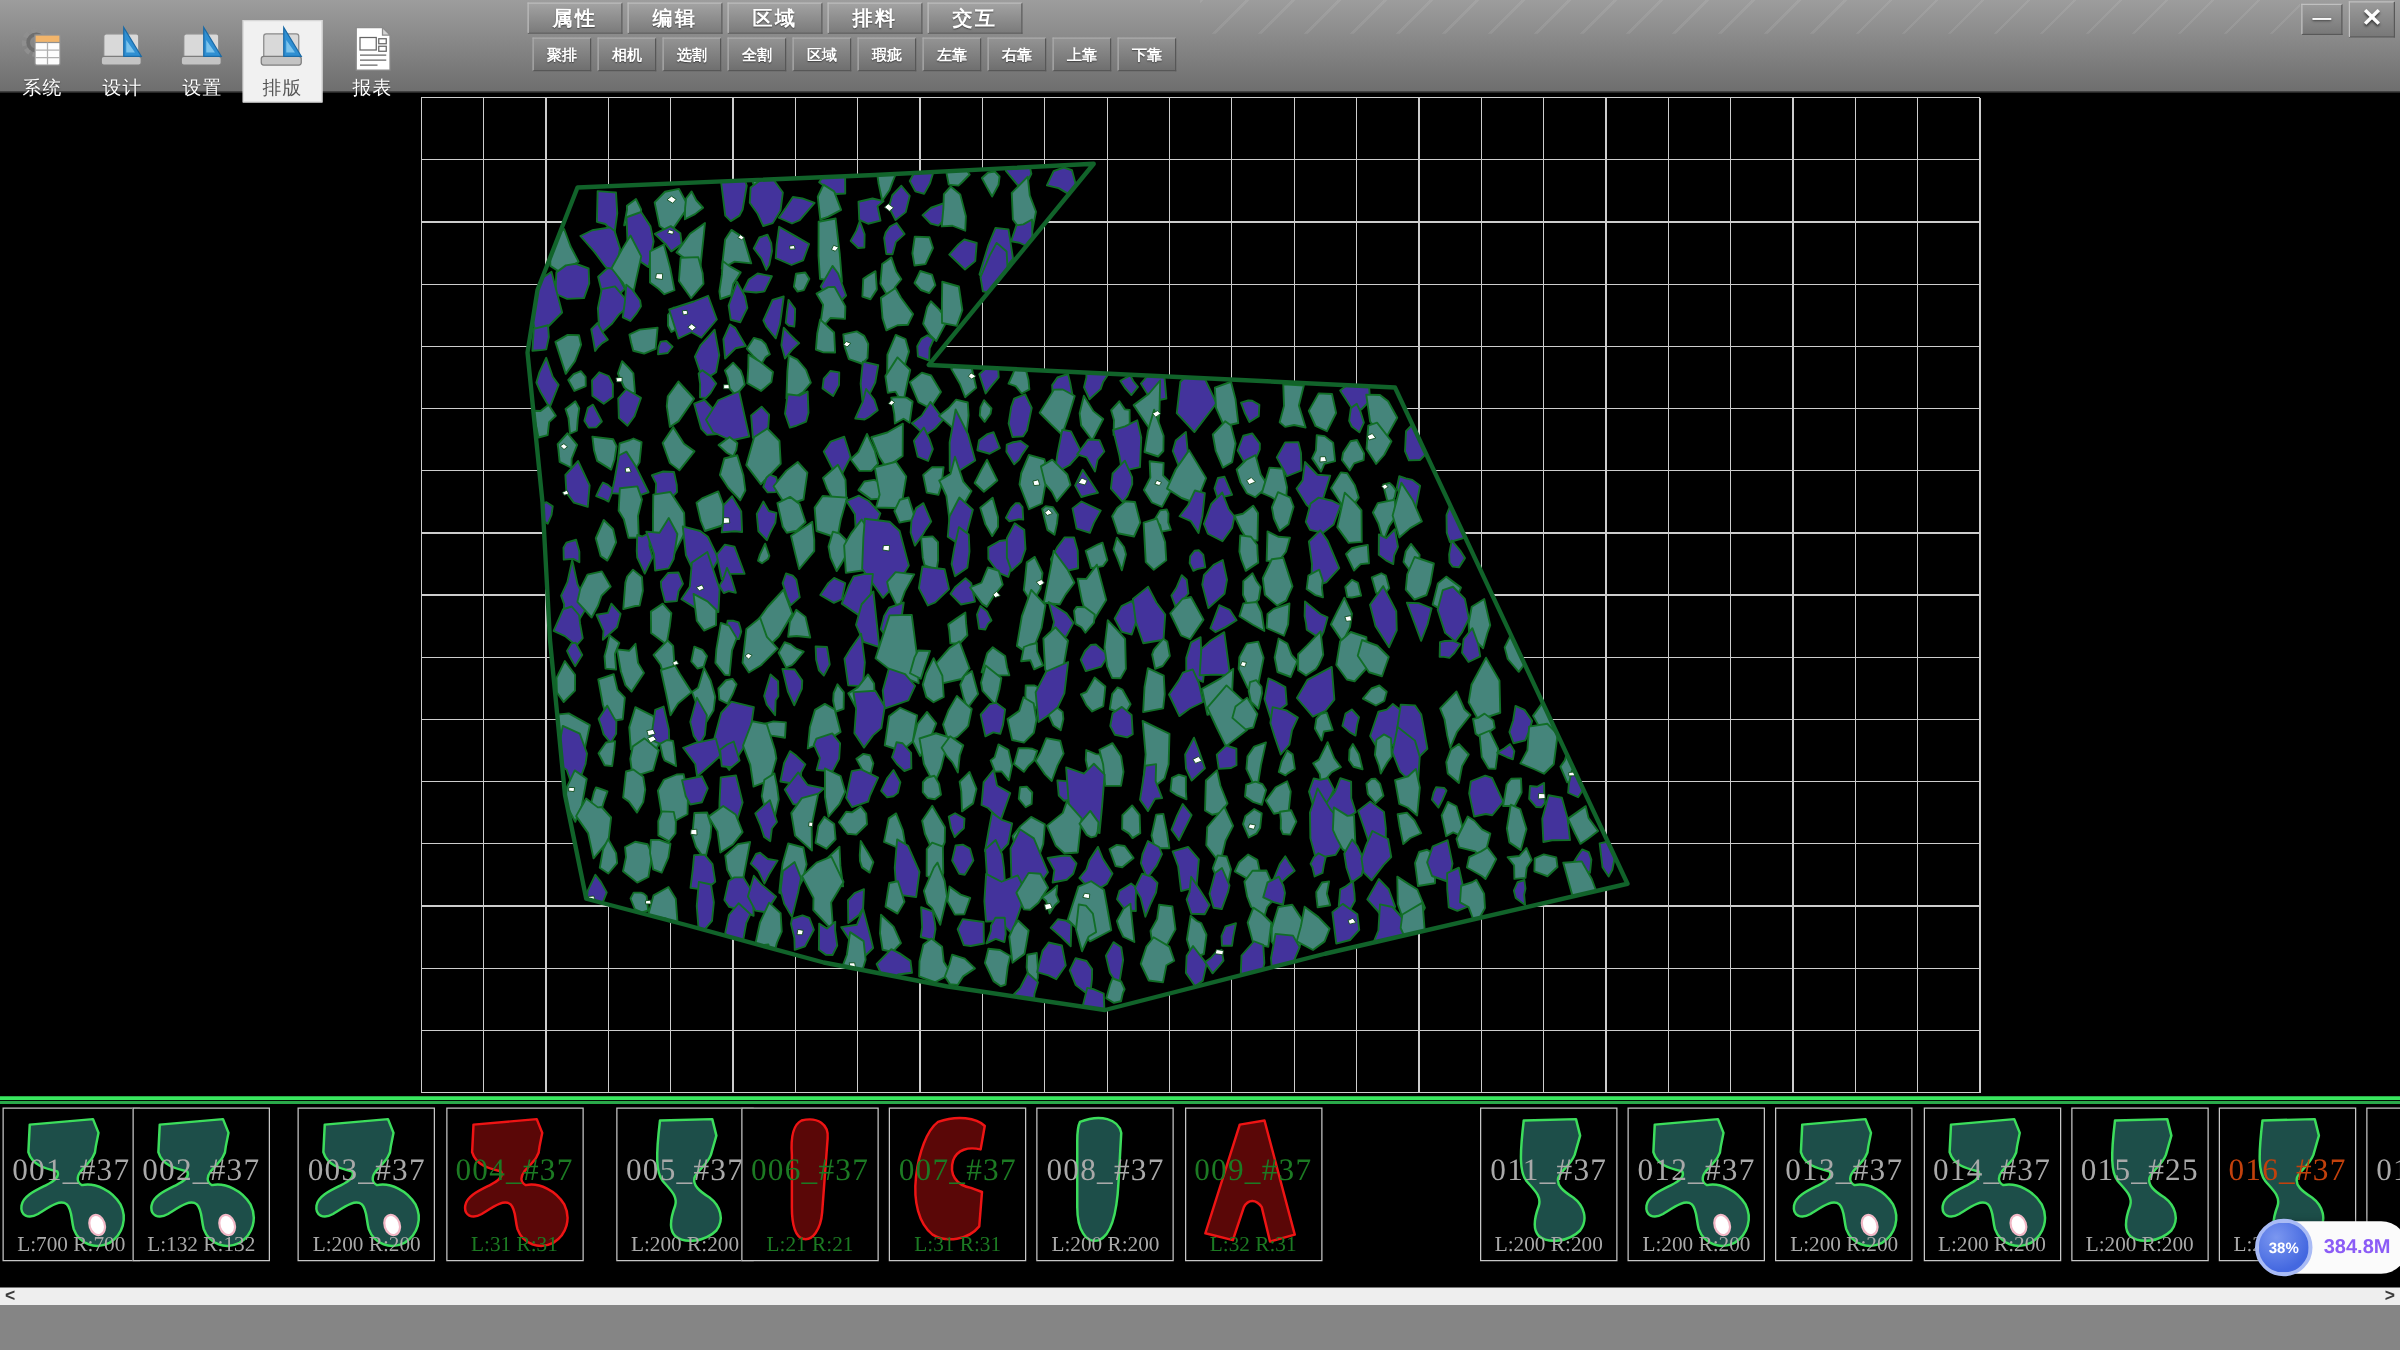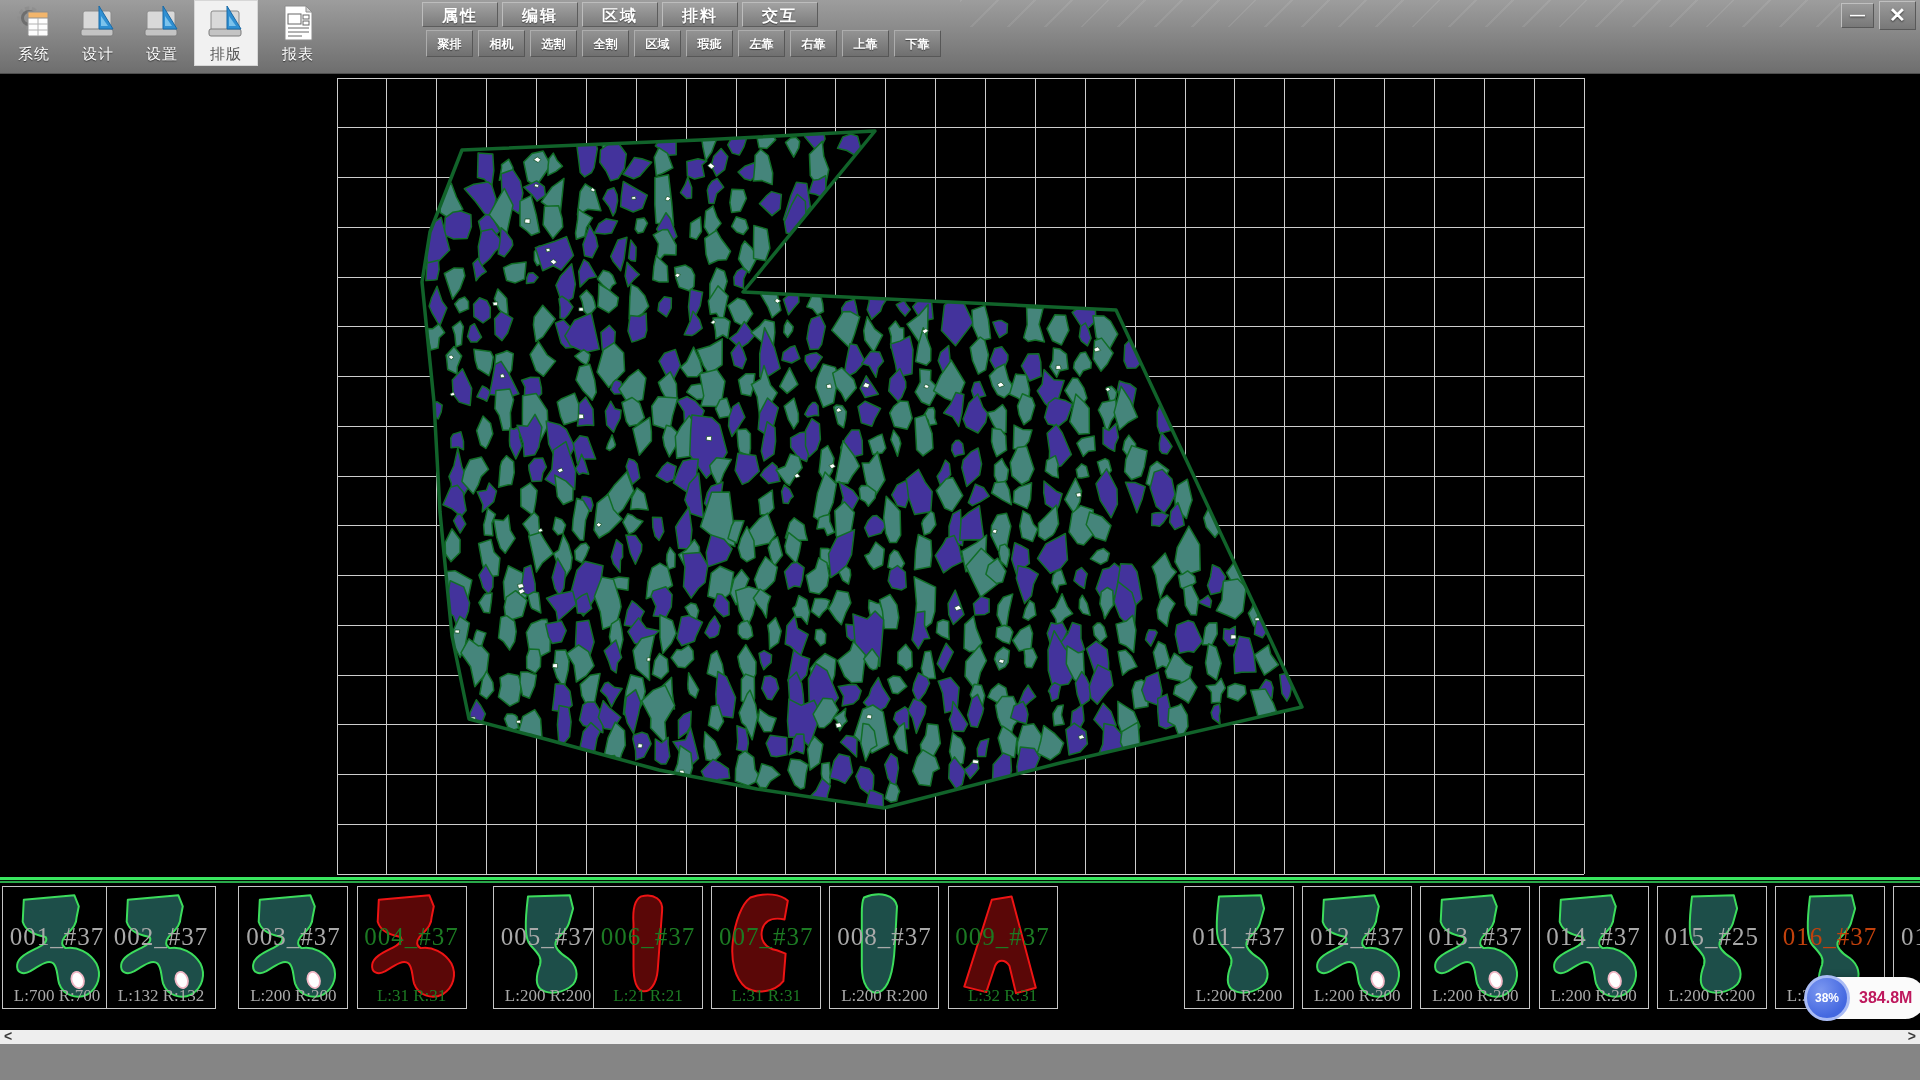--- a/index.html
+++ b/index.html
@@ -14,21 +14,21 @@
     background:linear-gradient(#9d9d9d,#6e6e6e);
     border-bottom:1px solid #4e4e4e;
   }
   .titlebar-hatch{
     position:absolute;left:960px;top:0;width:880px;height:27px;
     background:repeating-linear-gradient(135deg, rgba(255,255,255,.08) 0 2px, transparent 2px 26px);
   }
   .nav{position:absolute;left:2px;top:0;height:66px;display:flex;}
   .nav-item{
     width:64px;height:66px;display:flex;flex-direction:column;align-items:center;
-    justify-content:flex-start;padding-top:3px;box-sizing:border-box;cursor:default;
+    justify-content:flex-start;padding-top:3px;box-sizing:border-box;cursor:default;margin-top:16px;
   }
   .nav-item.wide{width:80px;}
   .nav-item.sel{background:#f1f1f1;box-shadow:inset 0 0 0 1px #d7d7d7;}
   .nav-item .nav-label{
     font-size:15px;color:#fff;margin-top:2px;letter-spacing:1px;
     text-shadow:0 1px 1px rgba(0,0,0,.55);
   }
   .nav-item.sel .nav-label{color:#555;text-shadow:none;}
   .nav-icon{width:40px;height:40px;}
   .menus{position:absolute;left:422px;top:2px;display:flex;gap:4px;}
@@ -86,21 +86,21 @@
     position:absolute;left:1806px;top:977px;height:42px;z-index:6;
     background:#fbfbfb;border-radius:21px;display:flex;align-items:center;
     padding-right:14px;box-shadow:0 2px 8px rgba(0,0,0,.45);
   }
   .badge-circle{
     width:46px;height:46px;border-radius:50%;margin-left:-2px;flex:0 0 auto;
     background:radial-gradient(circle at 35% 30%, #7b97f0, #4468e0 70%);
     border:3px solid #a9bbf5;box-sizing:border-box;
     color:#fff;font-size:12px;font-weight:bold;display:flex;align-items:center;justify-content:center;
   }
-  .badge-text{margin-left:9px;font-size:16px;font-weight:bold;color:#be185d;}
+  .badge-text{margin-left:9px;font-size:16px;font-weight:bold;color:#8b5cf6;}
   
   .hscroll{position:absolute;left:0;top:1030px;width:1920px;height:14px;background:#eeeeee;z-index:3;}
   .hscroll .arrow{position:absolute;top:0;height:14px;line-height:13px;font-size:14px;font-weight:bold;color:#3a3a3a;}
   .hscroll .arrow.left{left:4px;}
   .hscroll .arrow.right{right:4px;}
   .statusbar{position:absolute;left:0;top:1044px;width:1920px;height:36px;background:#858585;z-index:3;}
 </style>
 </head>
 <body>
 

